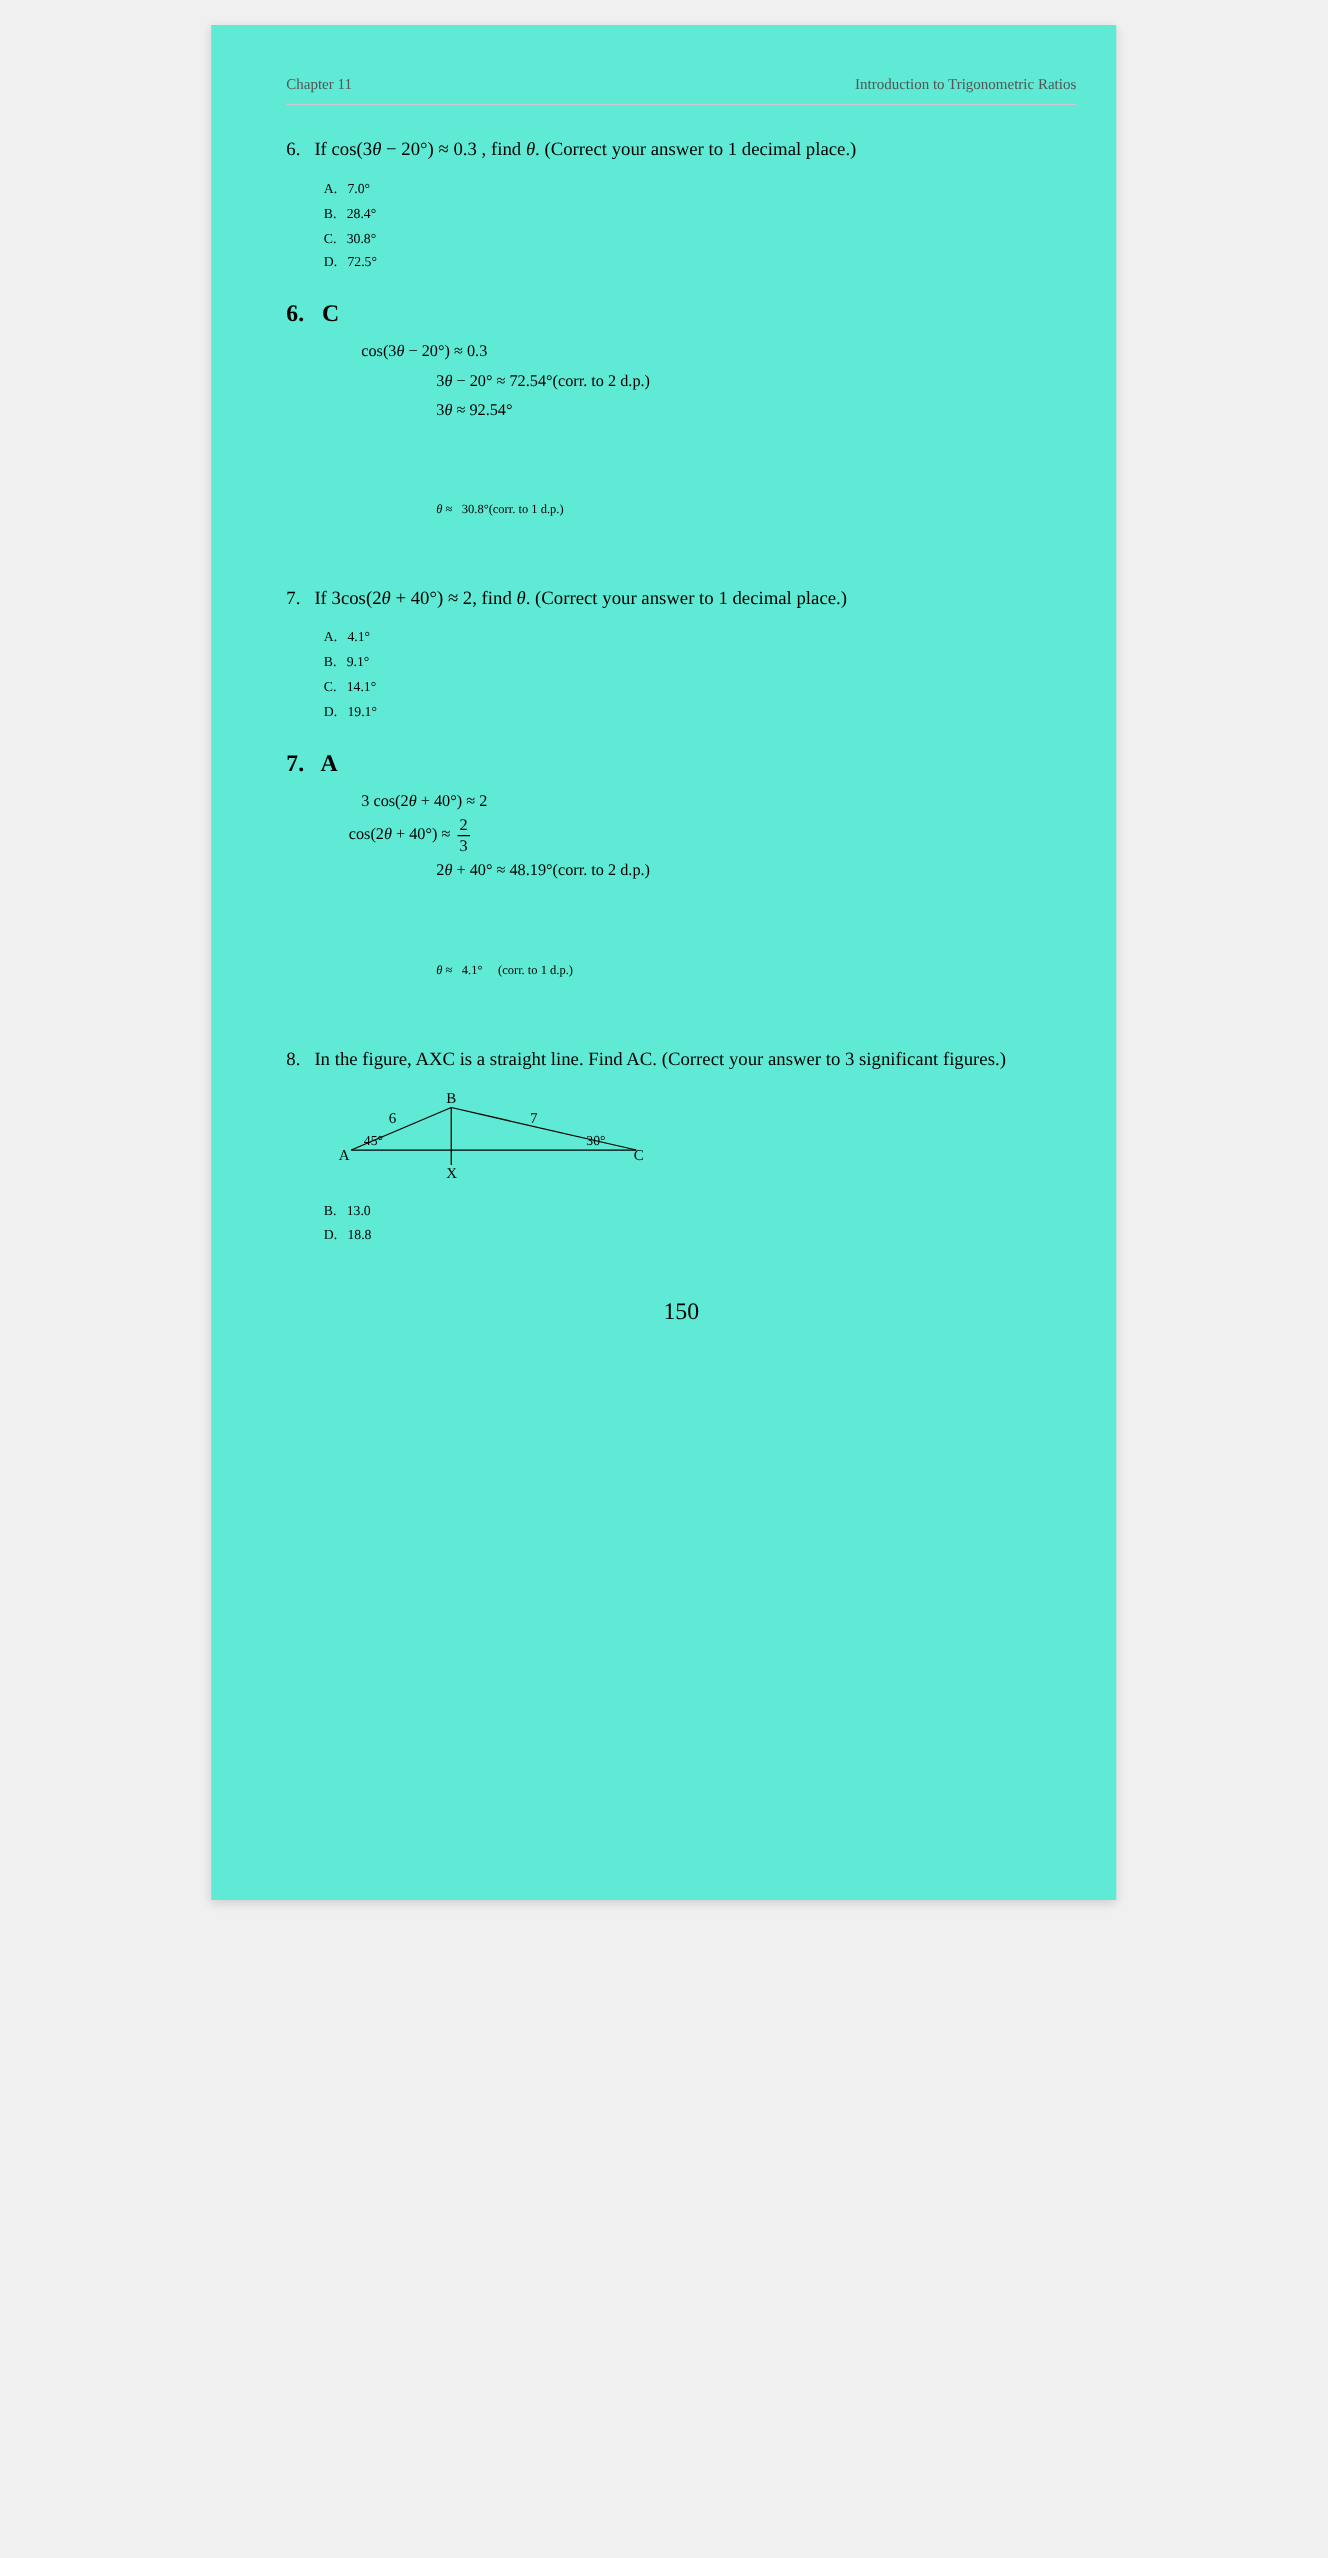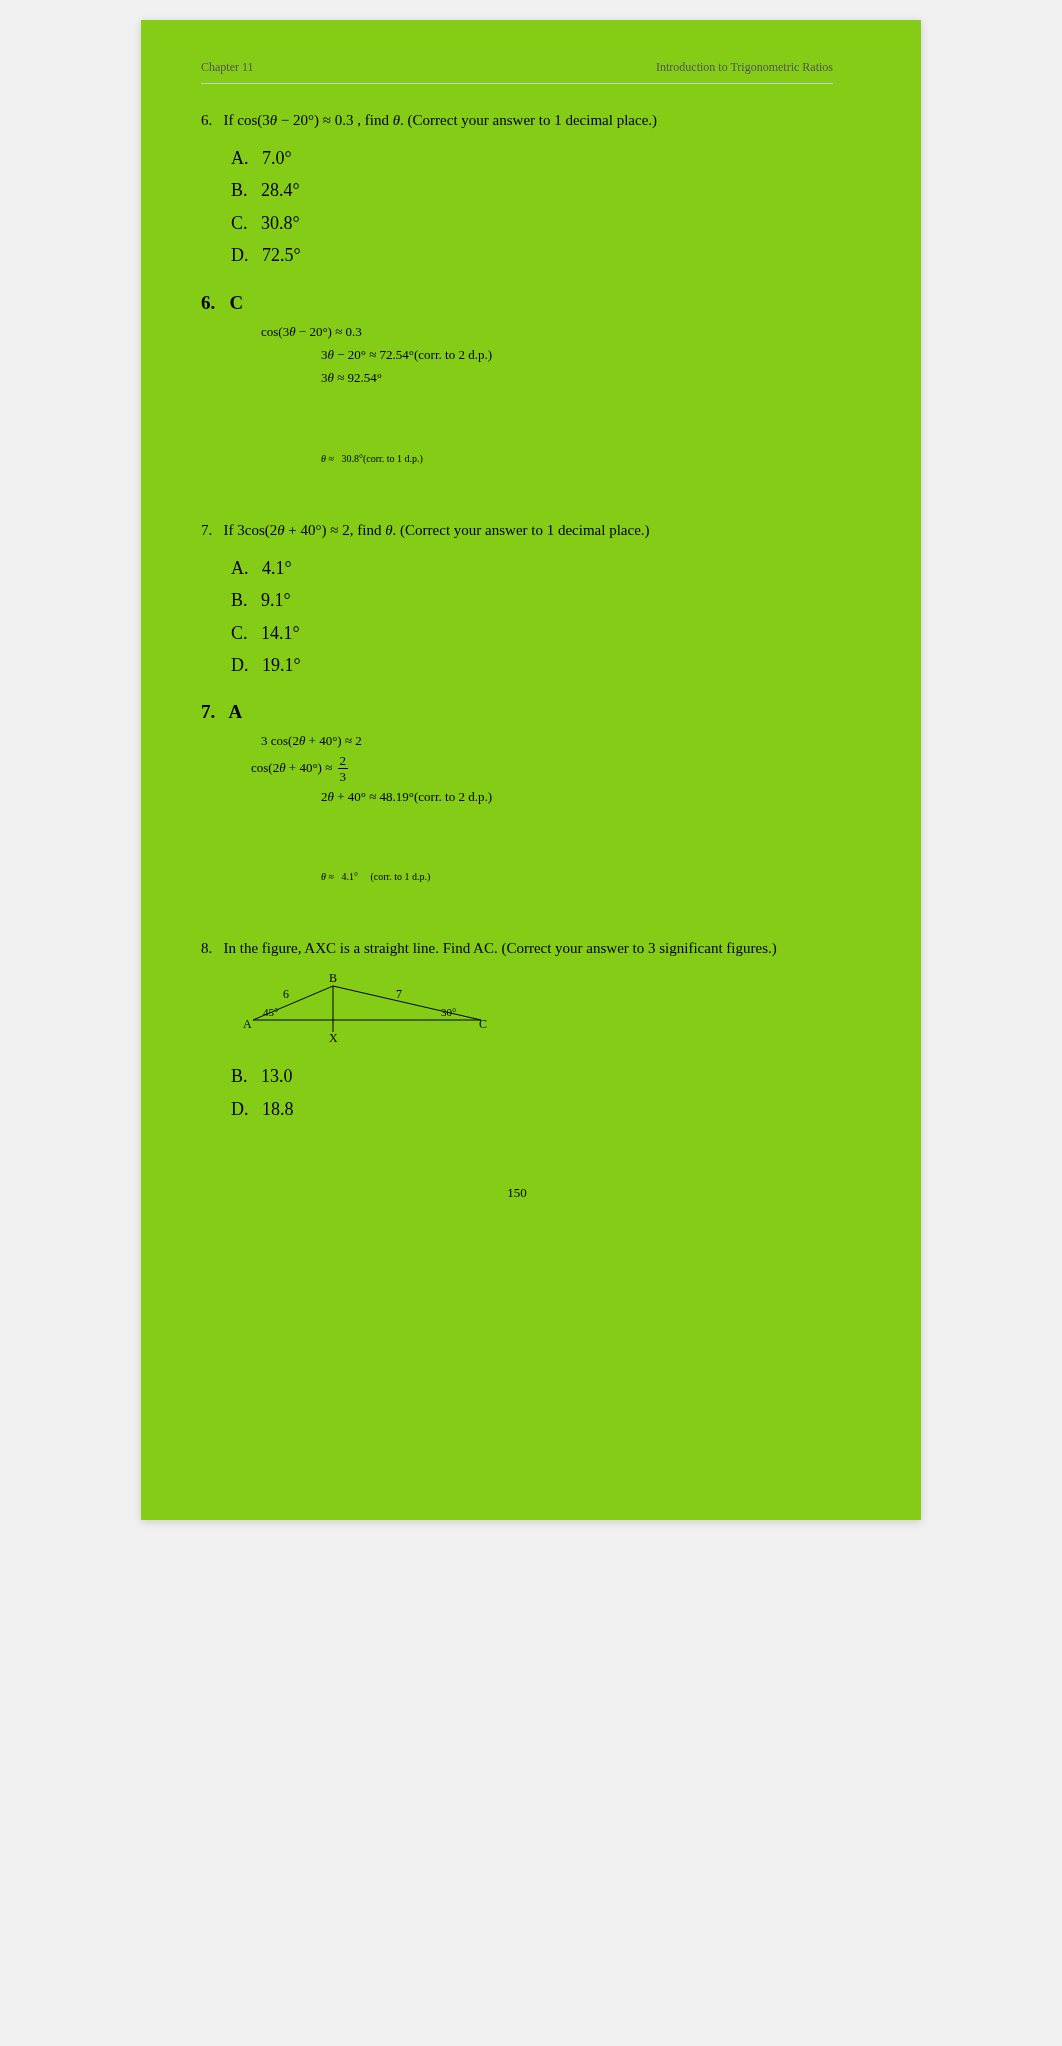--- a/index.html
+++ b/index.html
@@ -4,24 +4,24 @@
   <style>
     * { box-sizing: border-box; margin: 0; padding: 0; }
     body {
       background: #f0f0f0;
       font-family: 'Times New Roman', Times, serif;
       display: flex;
       justify-content: center;
       padding: 20px 0;
     }
     .page {
-      background: #84cc16;
-      width: 780px;
+      background: #5eead4;
+      width: 724px;
       min-height: 1500px;
-      padding: 40px 88px 60px 60px;
+      padding: 40px 32px 60px 60px;
       box-shadow: 0 2px 8px rgba(0,0,0,0.15);
       position: relative;
     }
     .header {
       display: flex;
       justify-content: space-between;
       border-bottom: 1px solid #ccc;
       padding-bottom: 8px;
       margin-bottom: 24px;
       font-size: 12px;
@@ -32,21 +32,21 @@
     }
     .question-text {
       font-size: 15px;
       margin-bottom: 10px;
       line-height: 1.6;
     }
     .options {
       margin-left: 30px;
     }
     .option {
-      font-size: 18px;
+      font-size: 11px;
       line-height: 1.8;
     }
     .solution-block {
       margin-top: 12px;
       margin-bottom: 20px;
     }
     .solution-answer {
       font-size: 19px;
       font-weight: bold;
       margin-bottom: 6px;
@@ -63,22 +63,22 @@
       margin-left: 120px;
     }
     .final-answer {
       font-size: 10px;
       margin-top: 60px;
       margin-left: 120px;
       line-height: 1.8;
     }
     .page-number {
       text-align: center;
-      font-size: 13px;
-      margin-top: 60px;
+      font-size: 19px;
+      margin-top: 40px;
     }
     .diagram {
       margin: 10px 0 10px 40px;
       position: relative;
       width: 280px;
       height: 80px;
     }
     .fraction {
       display: inline-flex;
       flex-direction: column;

